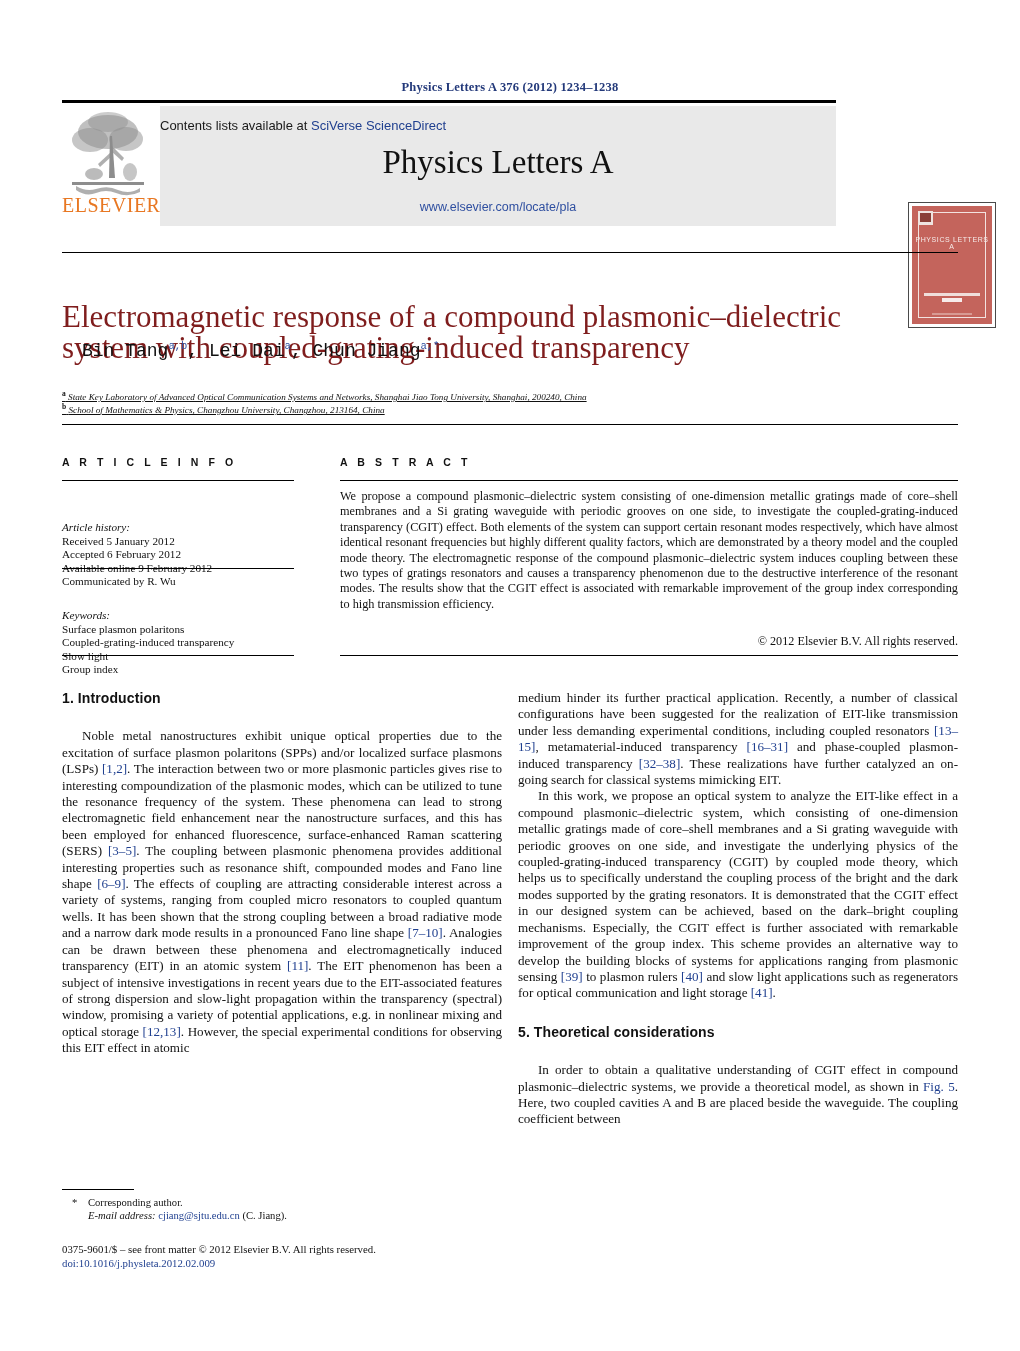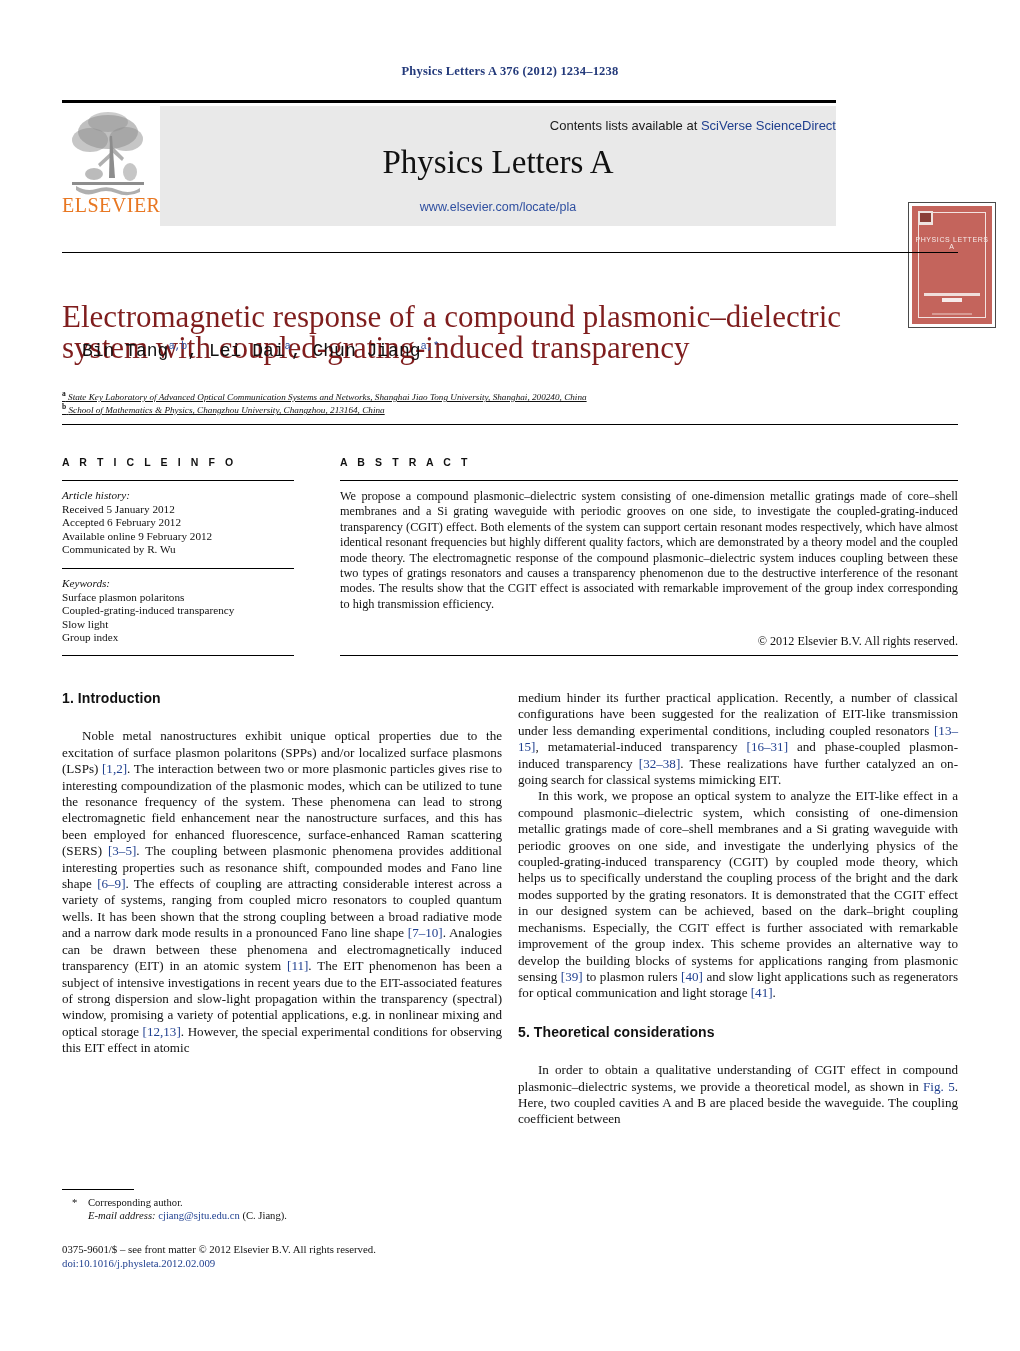--- a/index.html
+++ b/index.html
@@ -10,21 +10,21 @@
     background: #ffffff;
     font-family: "Liberation Serif", serif;
     color: #000000;
     position: relative;
     overflow: hidden;
   }
   .page { position:absolute; left:0; top:0; width:1020px; height:1351px; }
 
   
   .runhead {
-    position:absolute; top:64px; left:0; width:1020px;
+    position:absolute; top:80px; left:0; width:1020px;
     text-align:center;
     font-family:"Liberation Serif", serif;
     font-size:12.5px; font-weight:bold; color:#23397a;
     letter-spacing:.2px;
   }
 
   
   .masthead { position:absolute; left:62px; top:100px; width:896px; height:128px; }
   .masthead-rule { position:absolute; left:0; top:0; width:774px; height:3px; background:#000; }
   .logo-box { position:absolute; left:0; top:6px; width:92px; height:120px; }
@@ -32,21 +32,21 @@
   .logo-word {
     position:absolute; left:0; top:88px; width:92px; 
     font-family:"Liberation Serif", serif; font-size:20px; letter-spacing:.5px;
     color:#e87722; font-weight:400;
   }
   .banner {
     position:absolute; left:98px; top:6px; width:676px; height:120px;
     background:#e9e9e9;
   }
   .banner-line1 {
-    position:absolute; top:12px; left:0; width:676px; text-align:right;
+    position:absolute; top:12px; left:0; width:676px; text-align:left;
     font-family:"Liberation Sans", sans-serif; font-size:13px; color:#1a1a1a;
   }
   .banner-line1 a { color:#2f4fa0; text-decoration:none; }
   .banner-title {
     position:absolute; top:38px; left:0; width:676px; text-align:center;
     font-family:"Liberation Serif", serif; font-size:33px; color:#111; font-weight:400;
   }
   .banner-url {
     position:absolute; top:94px; left:0; width:676px; text-align:center;
     font-family:"Liberation Sans", sans-serif; font-size:12.5px; color:#2f4fa0;
@@ -115,21 +115,21 @@
   .info-rule.r1 { top:480px; }
   .info-rule.r2 { top:568px; }
   .info-rule.r3 { top:655px; }
 
   .abs-rule { position:absolute; left:340px; width:618px; height:1px; background:#000; }
   .abs-rule.r1 { top:480px; }
   .abs-rule.r2 { top:655px; }
 
   .info-block {
     position:absolute; left:62px; width:240px;
-    font-family:"Liberation Serif", serif; font-size:11.2px; line-height:13.6px; color:#111;
+    font-family:"Liberation Serif", serif; font-size:11.2px; line-height:13.6px; color:#111;margin-top:32px;
   }
   .info-block.history { top:489px; }
   .info-block.keywords { top:577px; }
   .info-block .lbl { font-style:italic; }
 
   .abstract {
     position:absolute; left:340px; top:489px; width:618px;
     font-family:"Liberation Serif", serif; font-size:12.3px; line-height:15.4px;
     text-align:justify; color:#111;
   }

